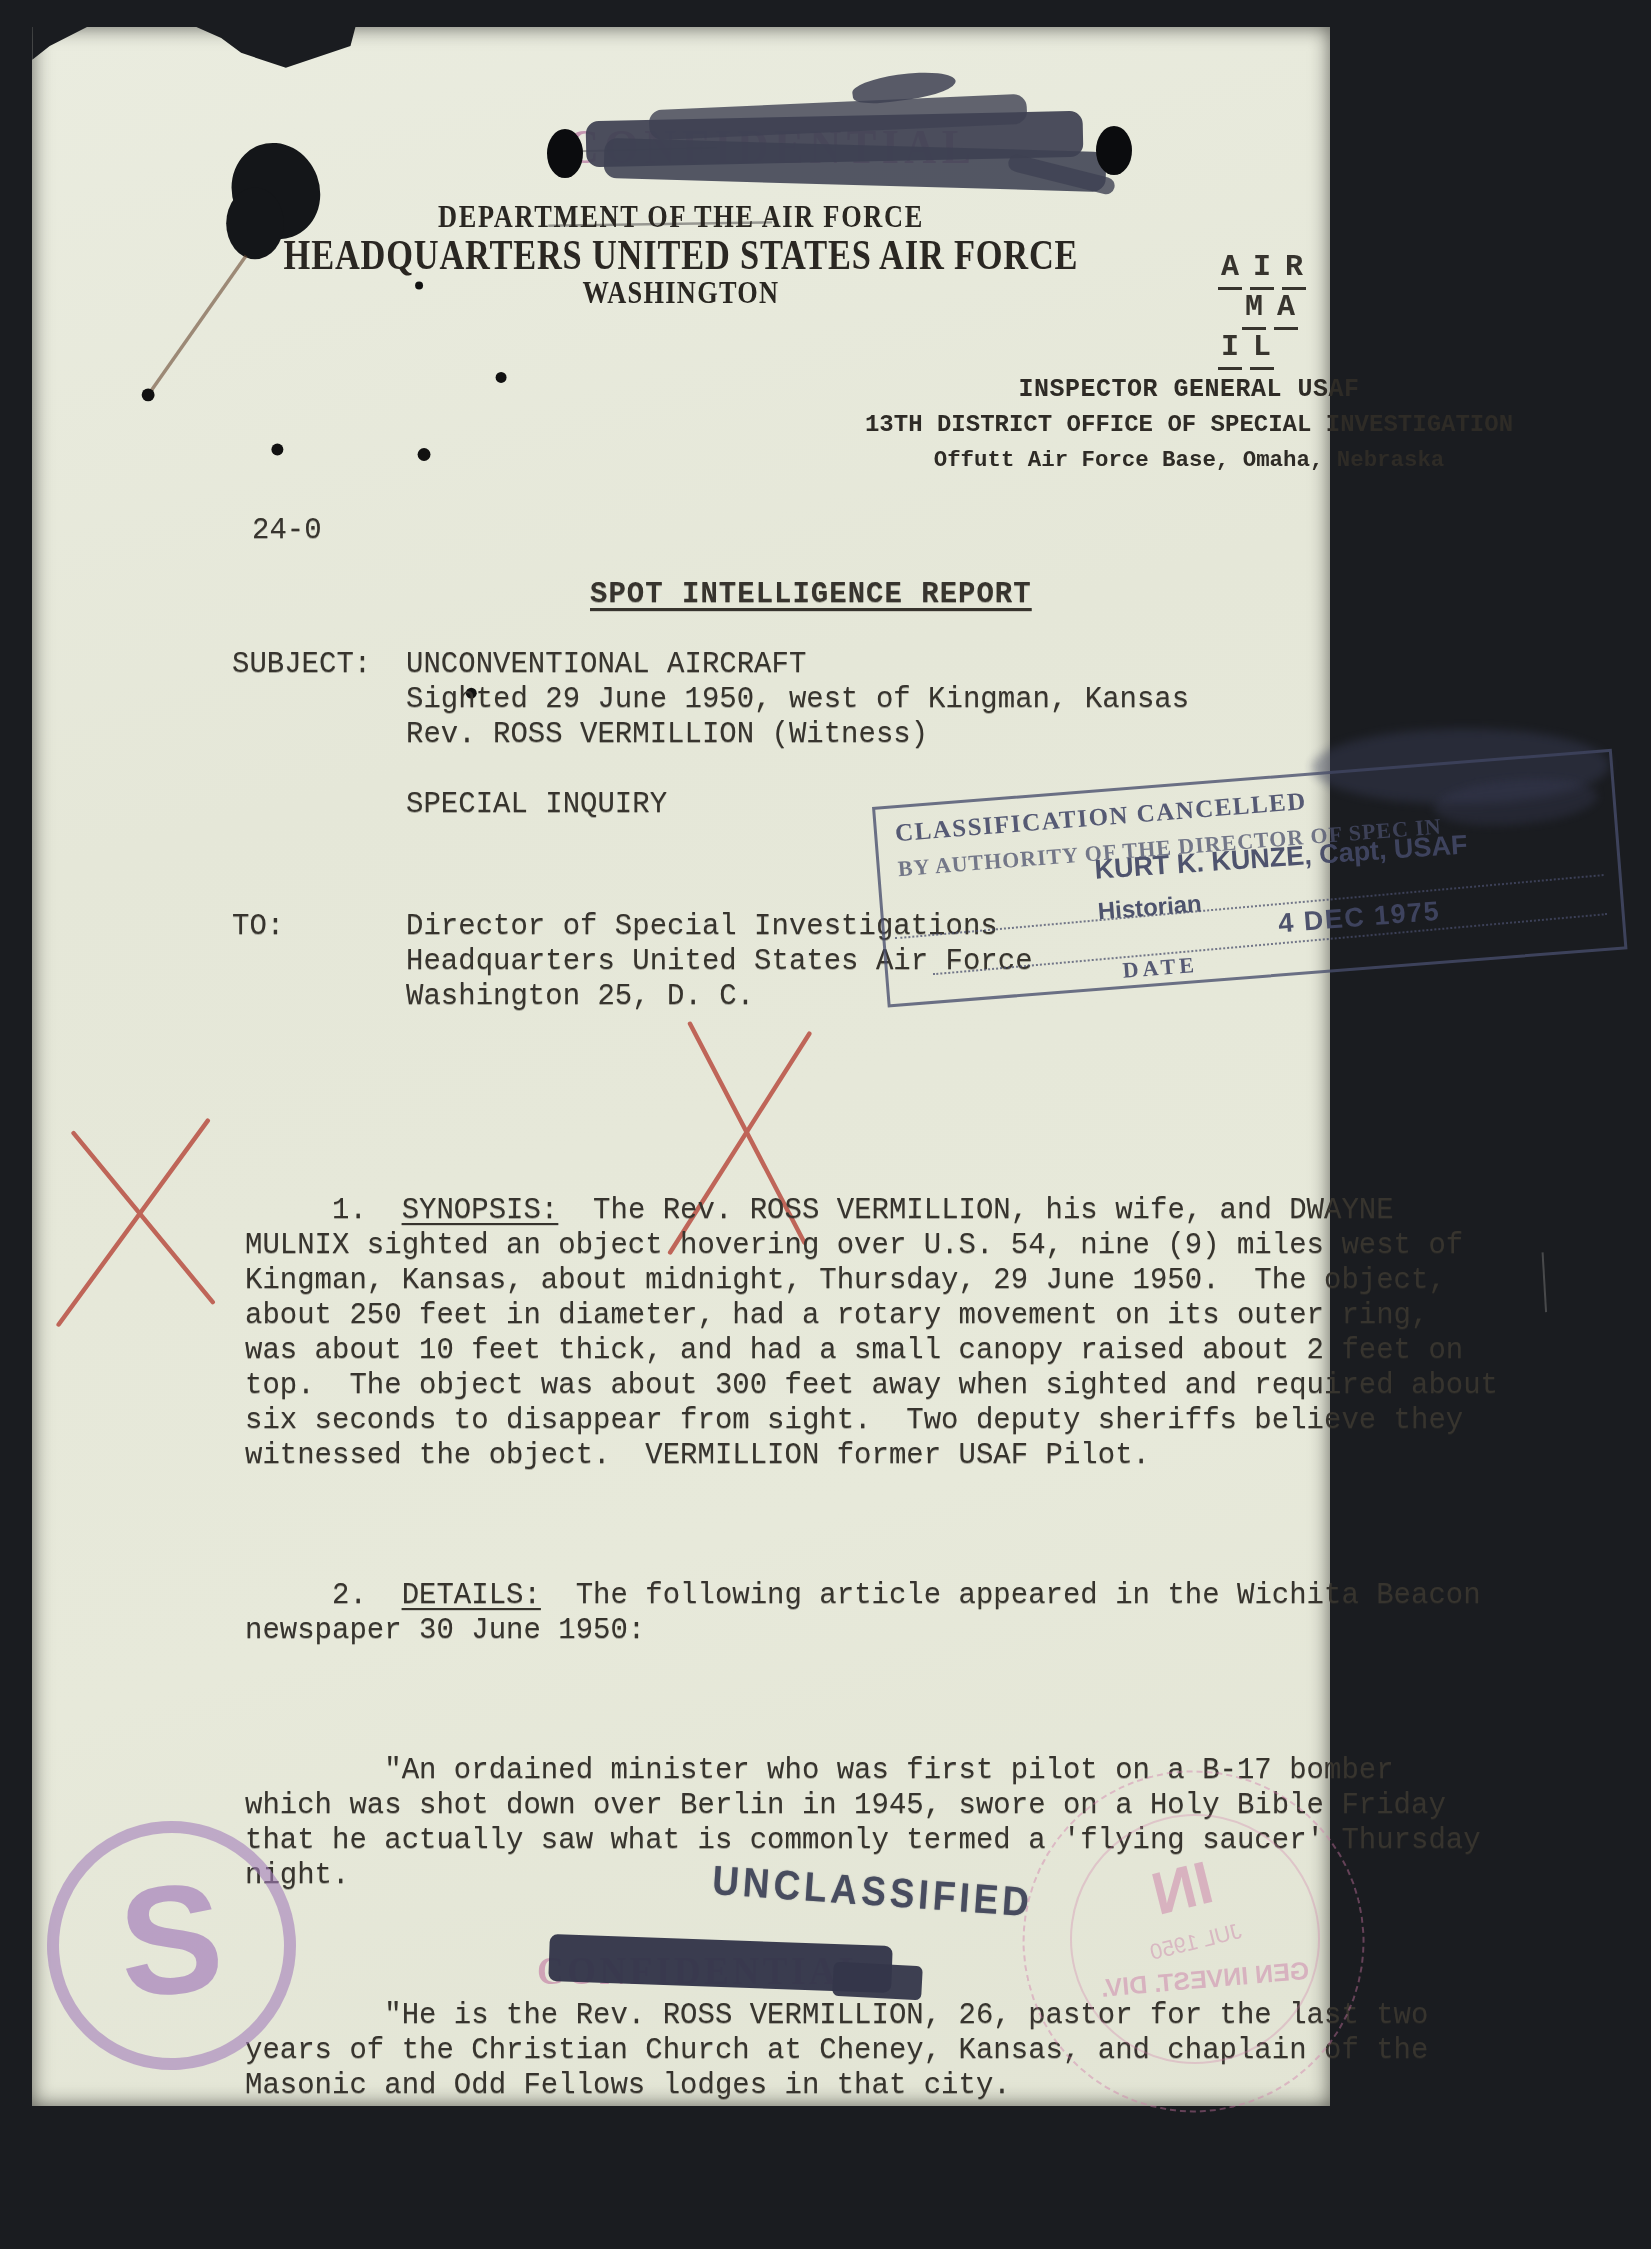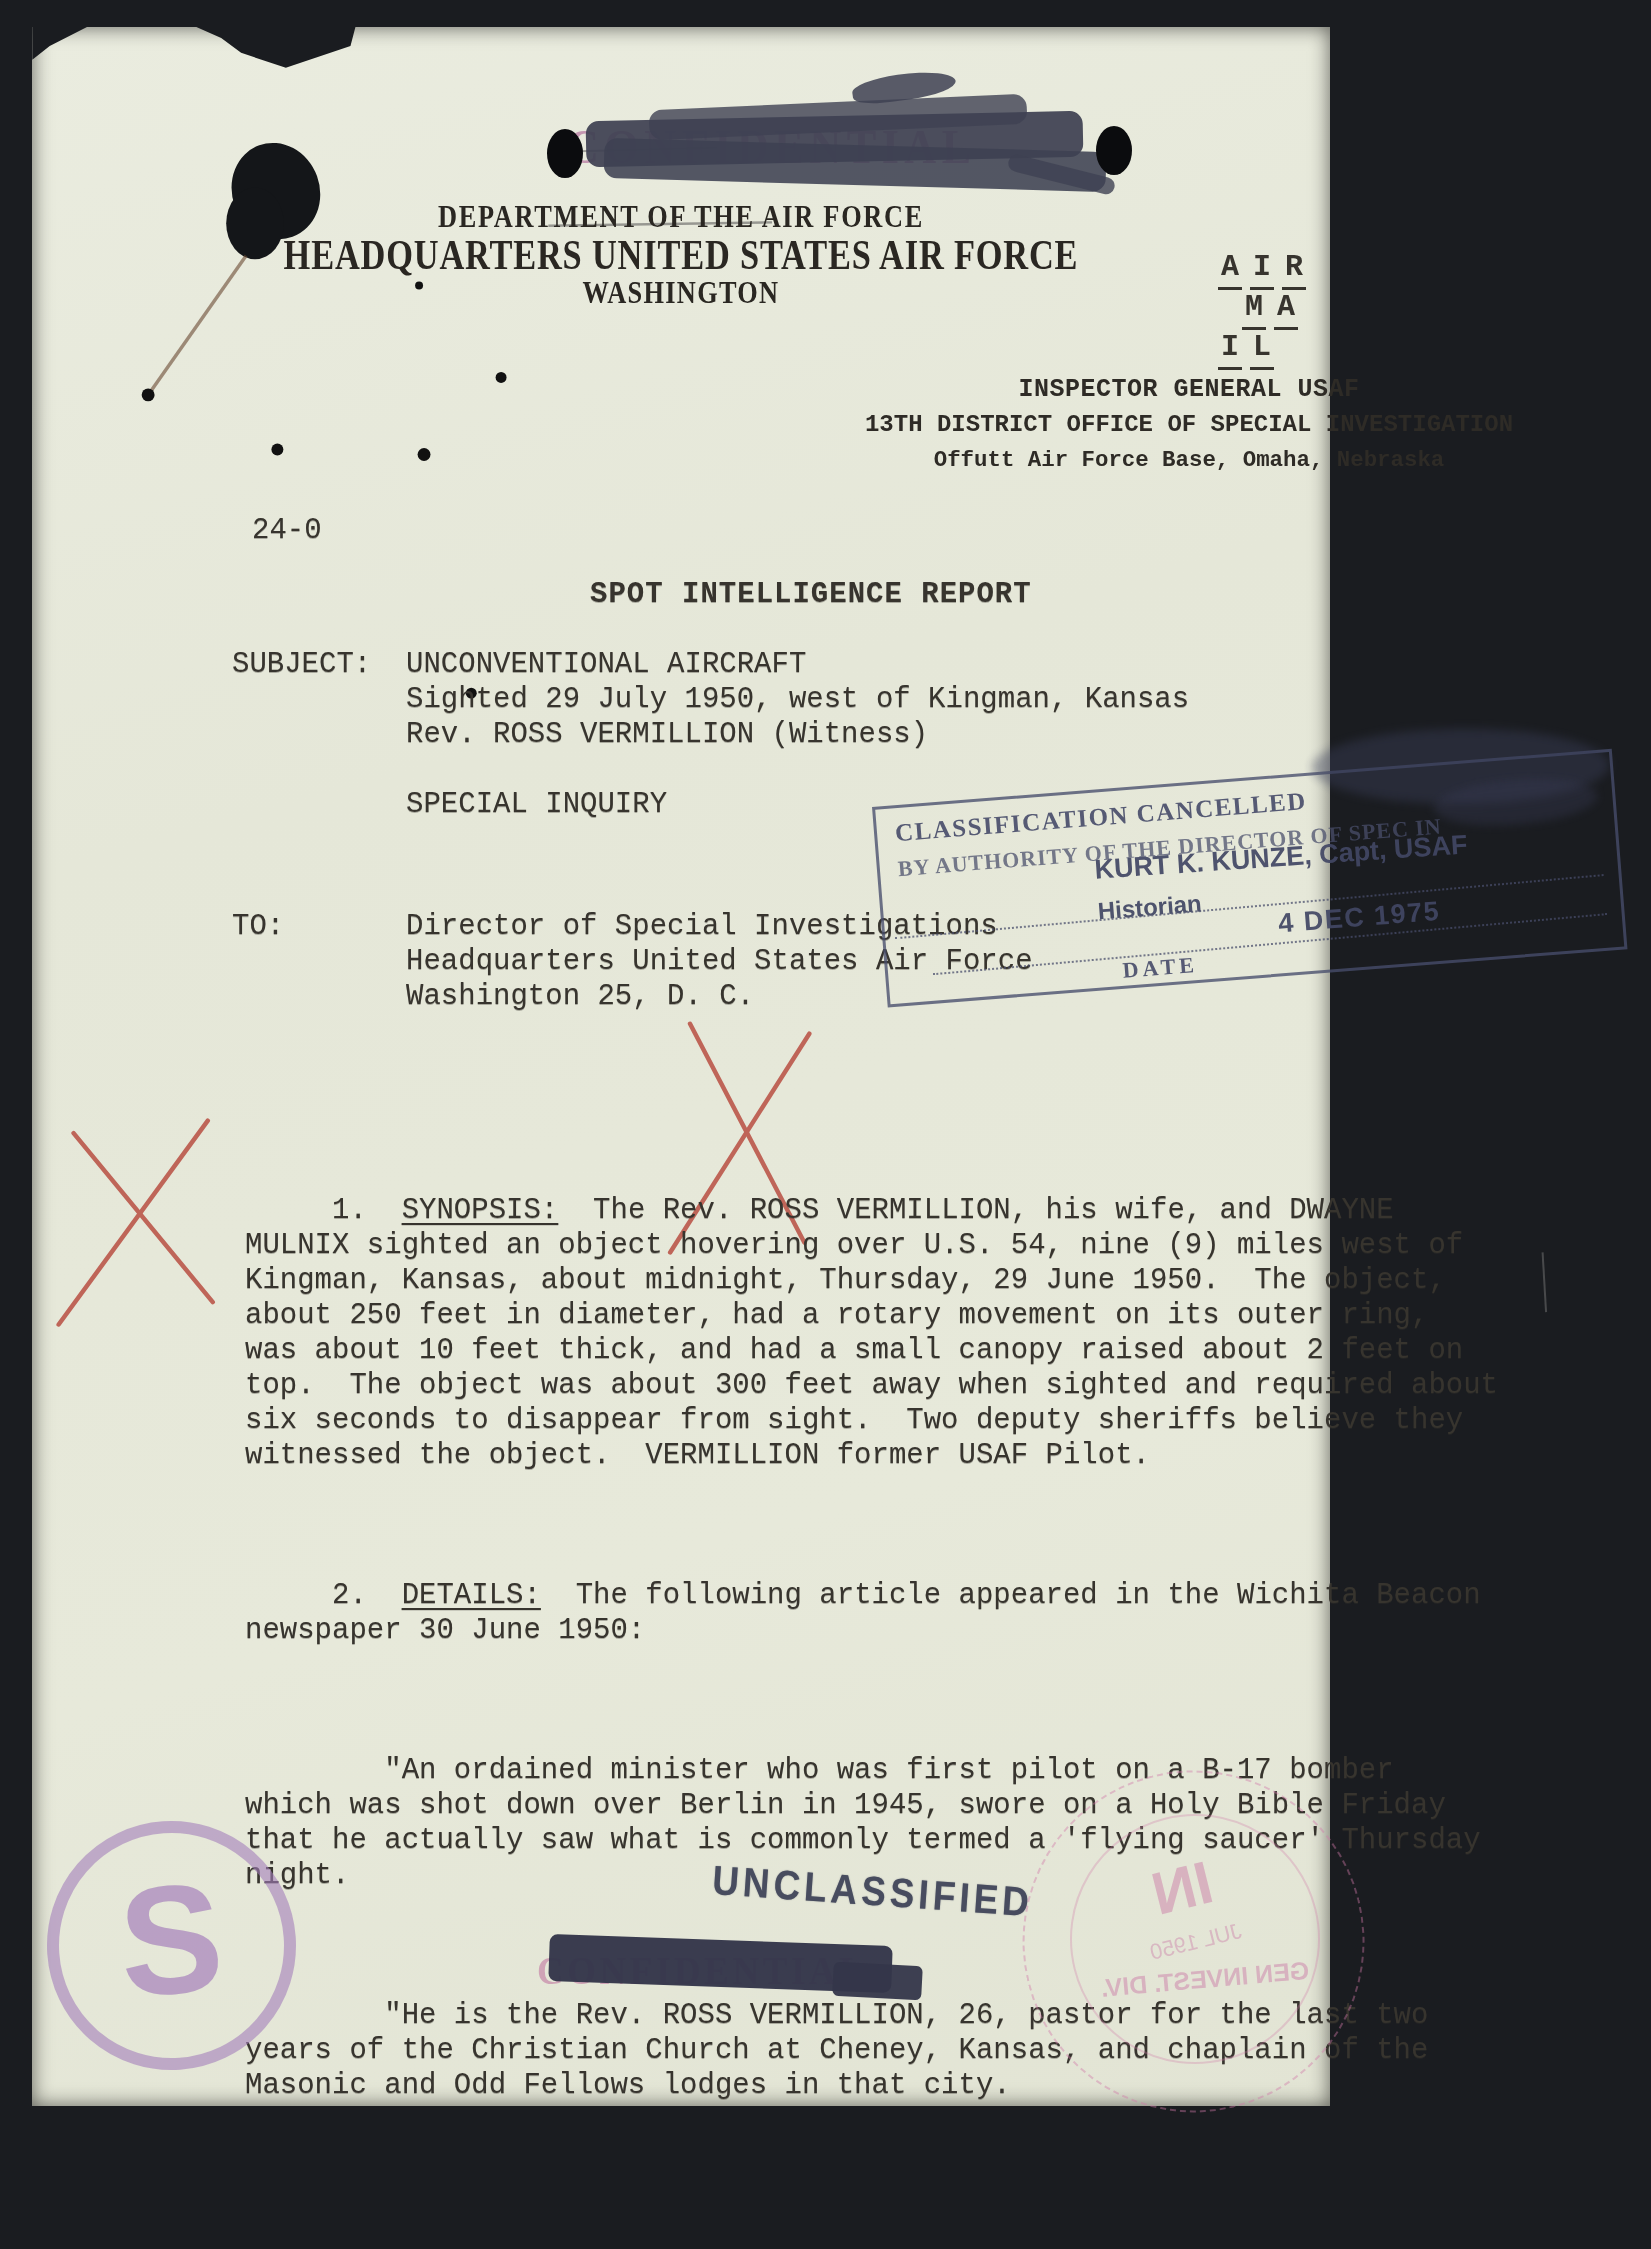--- a/index.html
+++ b/index.html
@@ -25,21 +25,21 @@
   .ob{position:absolute;left:820px;width:674px;text-align:center;color:#2e2b26;
     font-family:"Liberation Mono",monospace;white-space:pre;}
   .ob1{top:348px;font-size:25px;font-weight:bold;letter-spacing:0.5px;}
   .ob2{top:384px;font-size:24px;font-weight:bold;}
   .ob3{top:420px;font-size:22.4px;font-weight:bold;}
   .ob4{top:452px;font-size:27px;}
   .ob5{top:487px;font-size:27px;}
 
   .refnum{left:220px;top:486px;}
   .title{left:558px;top:550px;font-weight:bold;letter-spacing:1px;
-    text-decoration-thickness:2.5px;text-underline-offset:6px;}
+    text-decoration:underline;text-decoration-thickness:2.5px;text-underline-offset:6px;}
   .subject{left:200px;top:620px;}
   .toblock{left:200px;top:882px;}
   .bodytext{left:190px;top:1096px;margin-left:23px;}
   .bodytext .para{margin-bottom:35px;}
   .bodytext u,.subject u,.toblock u{text-decoration-thickness:2px;text-underline-offset:4.5px;}
 
   
   .cstamp{position:absolute;left:840px;top:780px;width:736px;height:195px;
     border:3.5px solid rgba(72,77,108,.85);transform:rotate(-4.5deg);transform-origin:0 0;
     color:#4a4f6c;opacity:.92;}
@@ -151,21 +151,21 @@
     <div class="airmail"><span class="am-letter">A</span><span class="am-letter">I</span><span class="am-letter">R</span><span class="am-gap"></span><span class="am-letter">M</span><span class="am-letter">A</span><span class="am-letter">I</span><span class="am-letter">L</span></div>
 
     <div class="ob ob1">INSPECTOR GENERAL USAF</div>
     <div class="ob ob2">13TH DISTRICT OFFICE OF SPECIAL INVESTIGATION</div>
     <div class="ob ob3">Offutt Air Force Base, Omaha, Nebraska</div>
 
     <div class="tw refnum">24-0</div>
     <div class="tw title">SPOT INTELLIGENCE REPORT</div>
 
     <div class="tw subject">SUBJECT:  UNCONVENTIONAL AIRCRAFT
-          Sighted 29 July 1950, west of Kingman, Kansas
+          Sighted 29 June 1950, west of Kingman, Kansas
           Rev. ROSS VERMILLION (Witness)
 
           SPECIAL INQUIRY</div>
     <div class="tw toblock">TO:       Director of Special Investigations
           Headquarters United States Air Force
           Washington 25, D. C.</div>
 
     <div class="cstamp">
       <div class="cs-smudge"></div>
       <div class="cs-smudge2"></div>

